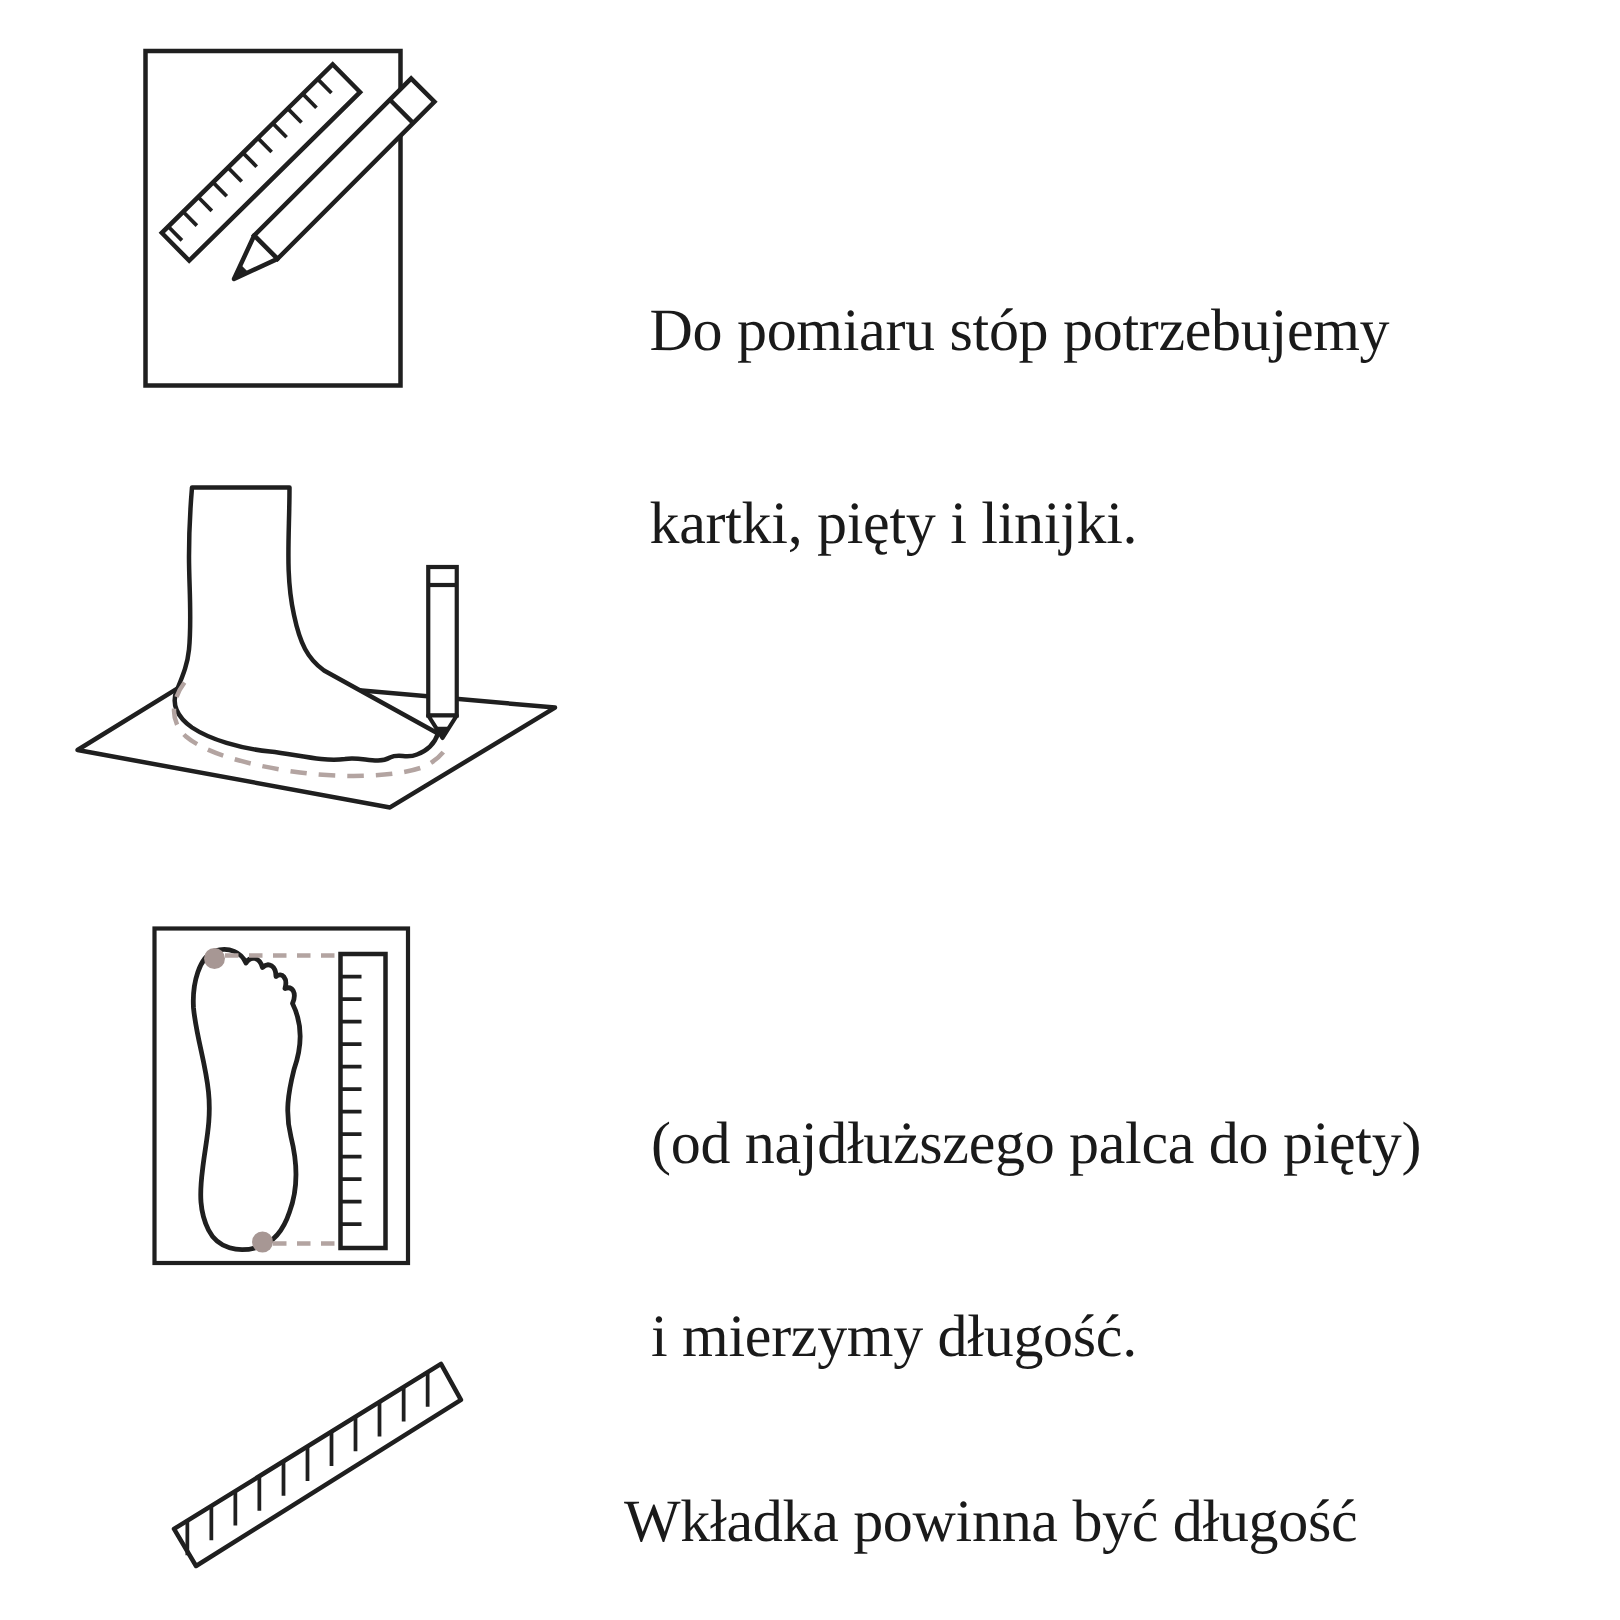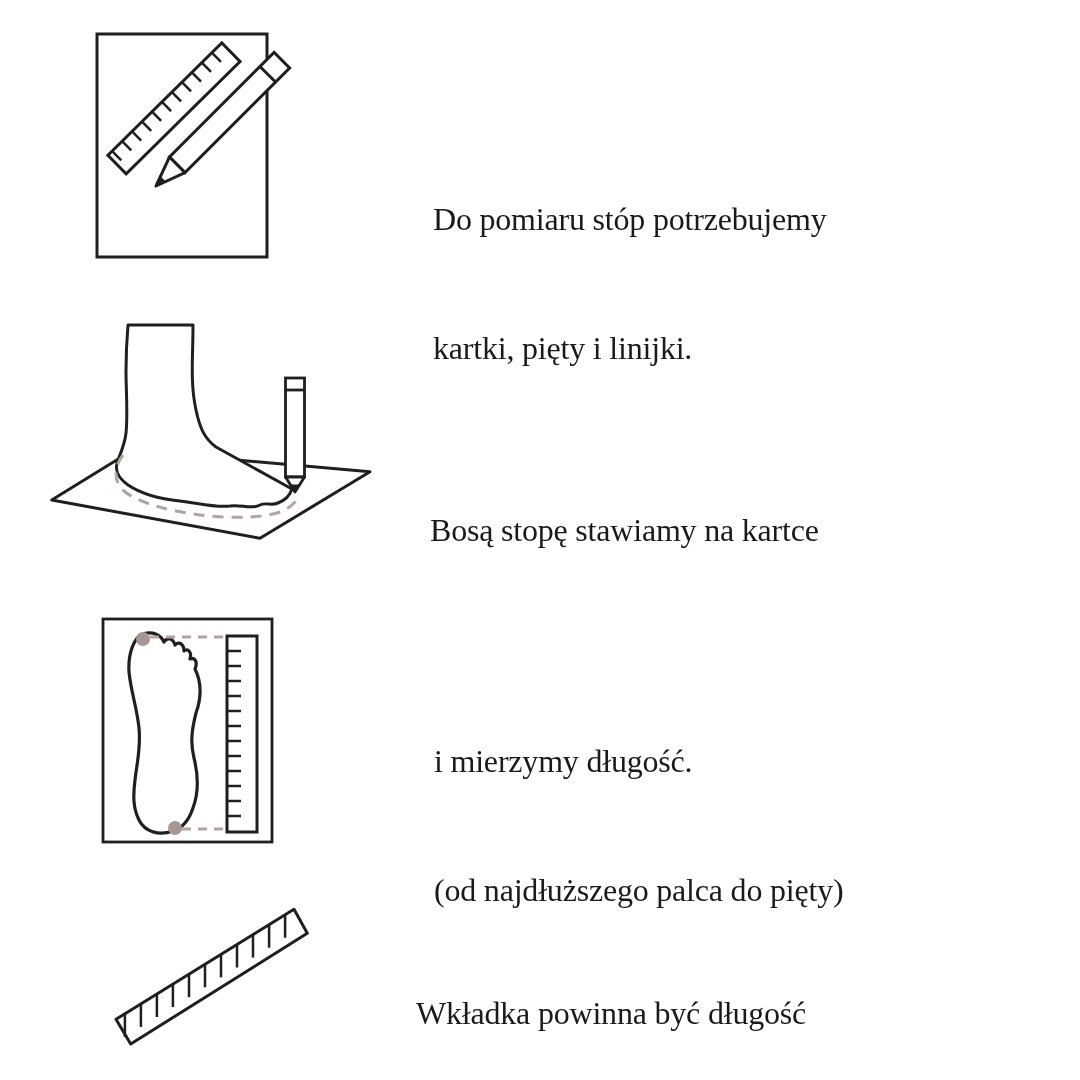--- a/index.html
+++ b/index.html
@@ -3,21 +3,21 @@
 <meta charset="utf-8">
 <style>
   html,body{margin:0;padding:0;}
   body{
     width:1080px;height:1080px;position:relative;overflow:hidden;
     background:#ffffff;color:#1a1a1a;
     font-family:"Liberation Serif", serif;
   }
   .txt{
     position:absolute;
-    font-size:32px;line-height:43px;letter-spacing:-0.2px;
+    font-size:40px;line-height:43px;letter-spacing:-0.2px;
     white-space:pre;color:#1a1a1a;font-family:Liberation Serif, serif;
   }
   .ill{position:absolute;}
   .ill1{left:90px;top:28px;}
   .ill2{left:40px;top:315px;}
   .ill3{left:95px;top:610px;}
   .ill4{left:100px;top:895px;}
   .t1{left:433px;top:112px;}
   .t2{left:430px;top:423px;}
   .t3{left:434px;top:654px;}
@@ -81,21 +81,20 @@
            C190,204 225,203 243,196
            C251,192 256,187 259,181" class="dash" stroke-width="3" stroke-dasharray="11 8"></path>
   <g>
     <rect x="245.5" y="63" width="19" height="99" class="stroke fillw" stroke-width="2.8"></rect>
     <line x1="245.5" y1="75" x2="264.5" y2="75" class="stroke" stroke-width="2.8"></line>
     <path d="M245.5,162 L264.5,162 L255,177 Z" class="stroke fillw" stroke-width="2.8" stroke-linejoin="round"></path>
     <path d="M251,169.5 L259,169.5 L255,177 Z" class="darkfill"></path>
   </g>
 </svg>
 <div class="txt t2">
-  <div>Bosą stopę stawiamy na kartce</div>
 </div>
 
 <svg class="ill ill3" width="190" height="240" viewBox="0 0 190 240">
   <rect x="8" y="9" width="169" height="223" class="stroke fillw" stroke-width="2.8"></rect>
   <path d="M48,24
            C58,21 66,25 69,32
            C72,27 78,28 80,35
            C84,31 89,34 89,41
            C93,38 97,42 95,49
            C100,47 103,52 100,59
@@ -124,22 +123,22 @@
       <line x1="132" y1="161" x2="146" y2="161"></line>
         <line x1="132" y1="176" x2="146" y2="176"></line>
       <line x1="132" y1="191" x2="146" y2="191"></line>
         <line x1="132" y1="206" x2="146" y2="206"></line>
     </g>
   </g>
   <circle cx="48" cy="29" r="7" class="dot"></circle>
   <circle cx="80" cy="218" r="7" class="dot"></circle>
 </svg>
 <div class="txt t3">
+  <div>(od najdłuższego palca do pięty)</div>
   <div>i mierzymy długość.</div>
-  <div>(od najdłuższego palca do pięty)</div>
 </div>
 
 <svg class="ill ill4" width="220" height="160" viewBox="0 0 220 160">
   <polygon points="16,124.3 194,14.3 207.3,38.3 30.7,149" class="stroke fillw" stroke-width="3" stroke-linejoin="round"></polygon>
   <g class="stroke" stroke-width="2.5">
     <line x1="24.9" y1="118.8" x2="24.9" y2="141.8"></line>
     <line x1="40.9" y1="108.9" x2="40.9" y2="131.9"></line>
     <line x1="56.9" y1="99" x2="56.9" y2="122"></line>
     <line x1="72.9" y1="89.1" x2="72.9" y2="112.1"></line>
     <line x1="89" y1="79.2" x2="89" y2="102.2"></line>

